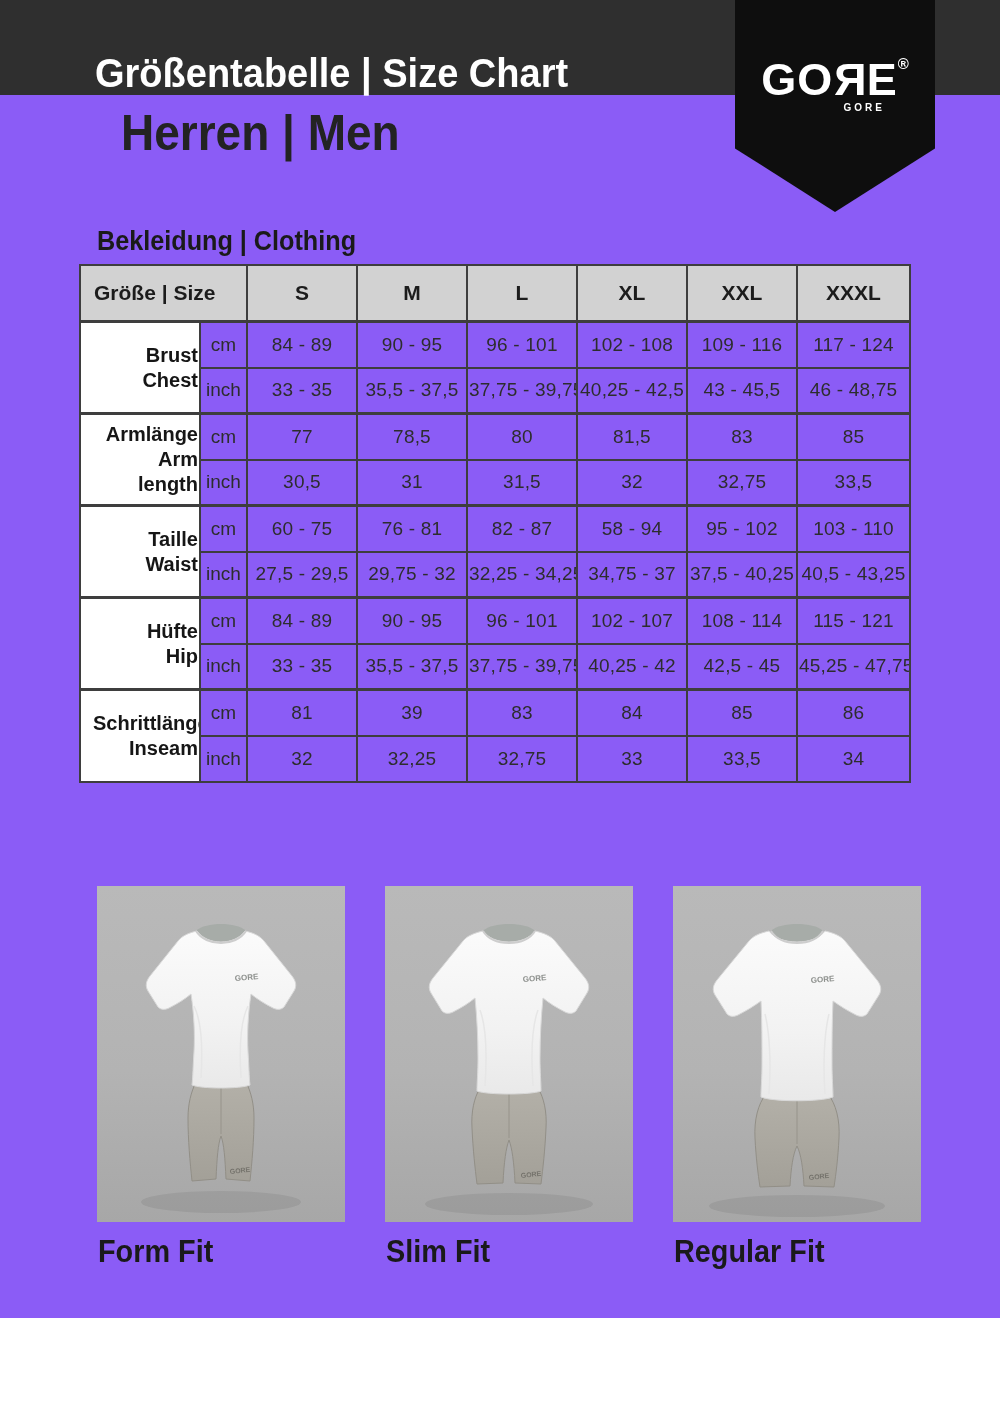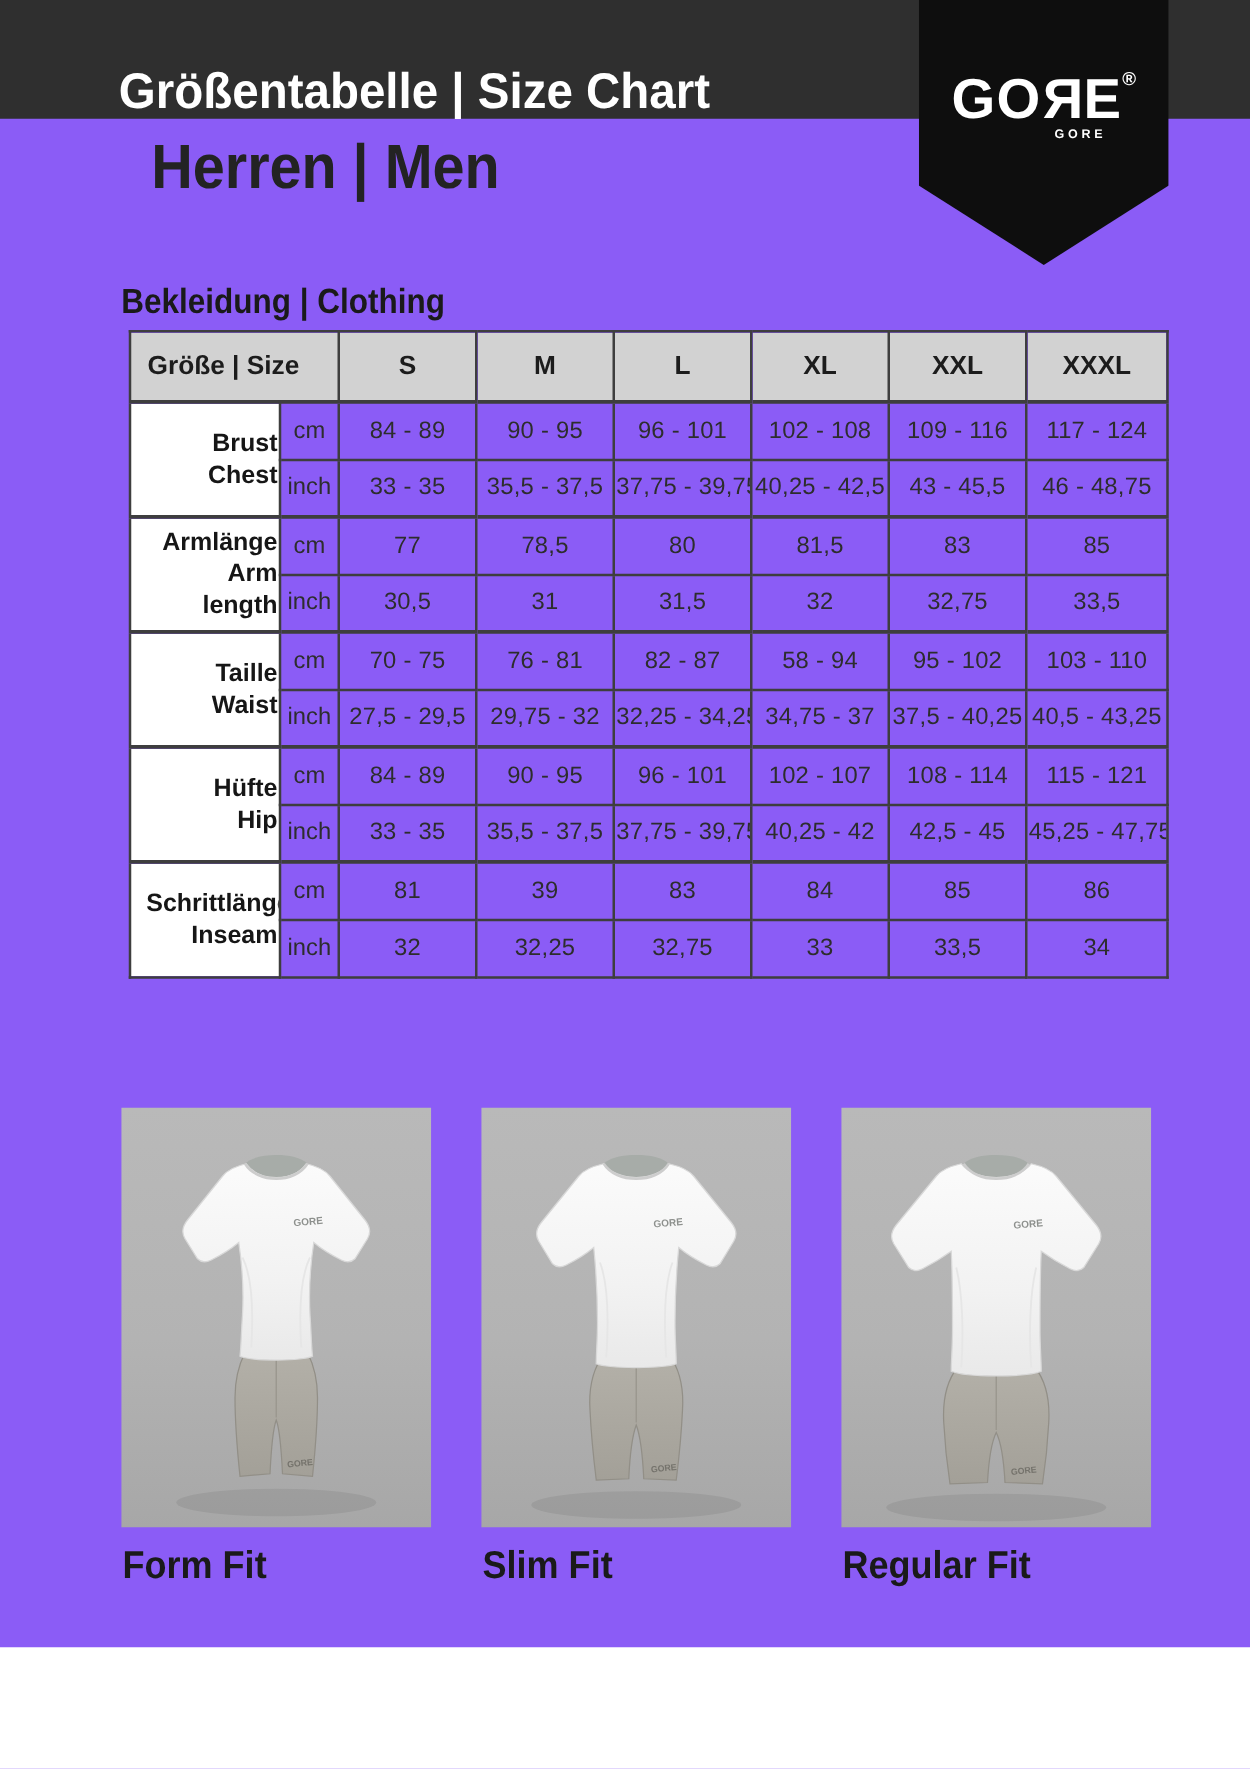--- a/index.html
+++ b/index.html
@@ -30,21 +30,21 @@
   .logo-reg{font-size:15px;font-weight:bold;vertical-align:26px;letter-spacing:0;}
   .logo-sub{position:absolute;top:102px;right:50px;font-size:10px;font-weight:bold;letter-spacing:3px;color:#ffffff;}
   
   .section-heading{
     position:absolute;left:97px;top:227px;margin:0;line-height:1;
     font-size:28px;font-weight:bold;color:#1a1a1a;white-space:nowrap;
     transform:scaleX(.9);transform-origin:left center;
   }
   
   .size-table{
-    position:absolute;left:103px;top:264px;width:830px;
+    position:absolute;left:79px;top:264px;width:830px;
     border-collapse:collapse;table-layout:fixed;
   }
   .size-table th,.size-table td{
     border:2px solid #3e3e3e;vertical-align:middle;text-align:center;
     overflow:hidden;white-space:nowrap;
   }
   .size-table thead th{
     height:52px;background:#d2d2d2;font-size:21px;font-weight:bold;color:#1c1c1c;
     border-bottom:3px solid #3e3e3e;
   }
@@ -156,21 +156,21 @@
           <td class="val">32</td>
           <td class="val">32,75</td>
           <td class="val">33,5</td>
         </tr>
         <tr class="group-start">
           <th rowspan="2" class="row-label">
             <span>Taille</span>
             <span>Waist</span>
           </th>
           <td class="unit">cm</td>
-          <td class="val">70 - 75</td>
+          <td class="val">60 - 75</td>
           <td class="val">76 - 81</td>
           <td class="val">82 - 87</td>
           <td class="val">58 - 94</td>
           <td class="val">95 - 102</td>
           <td class="val">103 - 110</td>
         </tr>
         <tr>
           <td class="unit">inch</td>
           <td class="val">27,5 - 29,5</td>
           <td class="val">29,75 - 32</td>

